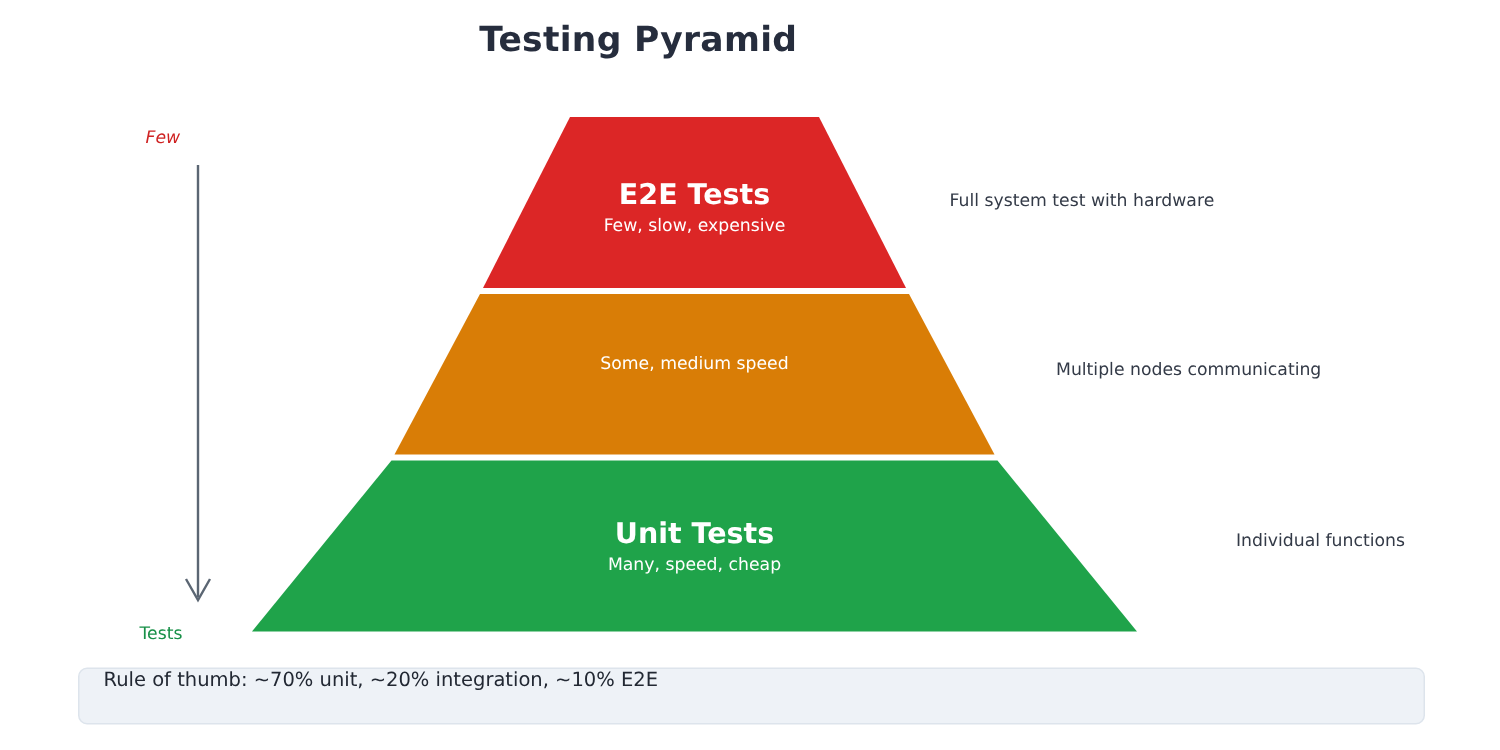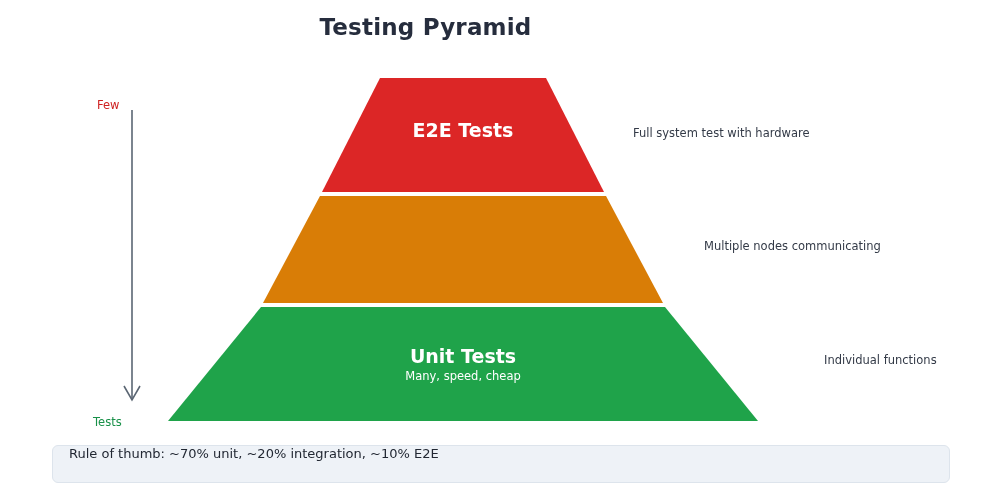--- a/index.html
+++ b/index.html
@@ -109,34 +109,36 @@
 
     <polygon points="380,78 546,78 604,192 322,192" id="layer-shape-0" fill="#dc2626"></polygon>
 
     <polygon points="320,196 606,196 663,303 263,303" id="layer-shape-1" fill="#d97d06"></polygon>
 
     <polygon points="261,307 665,307 758,421 168,421" id="layer-shape-2" fill="#1fa34a"></polygon>
   </svg>
 
   <div class="layer-text" style="left:322px; top:120px; width:282px;">
     <div class="layer-title">E2E Tests</div>
+    <div class="layer-sub">Few, slow, expensive</div>
   </div>
 
   <div class="layer-text" style="left:320px; top:232px; width:286px;">
+    <div class="layer-sub">Some, medium speed</div>
   </div>
 
   <div class="layer-text" style="left:261px; top:346px; width:404px;">
     <div class="layer-title">Unit Tests</div>
     <div class="layer-sub">Many, speed, cheap</div>
   </div>
 
   <div class="annotation" style="left:633px; top:126px;">Full system test with hardware</div>
   <div class="annotation" style="left:704px; top:239px;">Multiple nodes communicating</div>
   <div class="annotation" style="left:824px; top:353px;">Individual functions</div>
 
-  <div class="axis-label axis-few" style="left:97px; top:98px;">Few</div>
+  <div class="axis-label axis-few" style="left:97px; top:84px;font-style:italic;">Few</div>
   <div class="axis-label axis-many" style="left:93px; top:415px;">Tests</div>
 
   <div class="footer-box">
     <div class="footer-text">Rule of thumb: ~70% unit, ~20% integration, ~10% E2E</div>
   </div>
 
 </div>
 
 </body></html>

